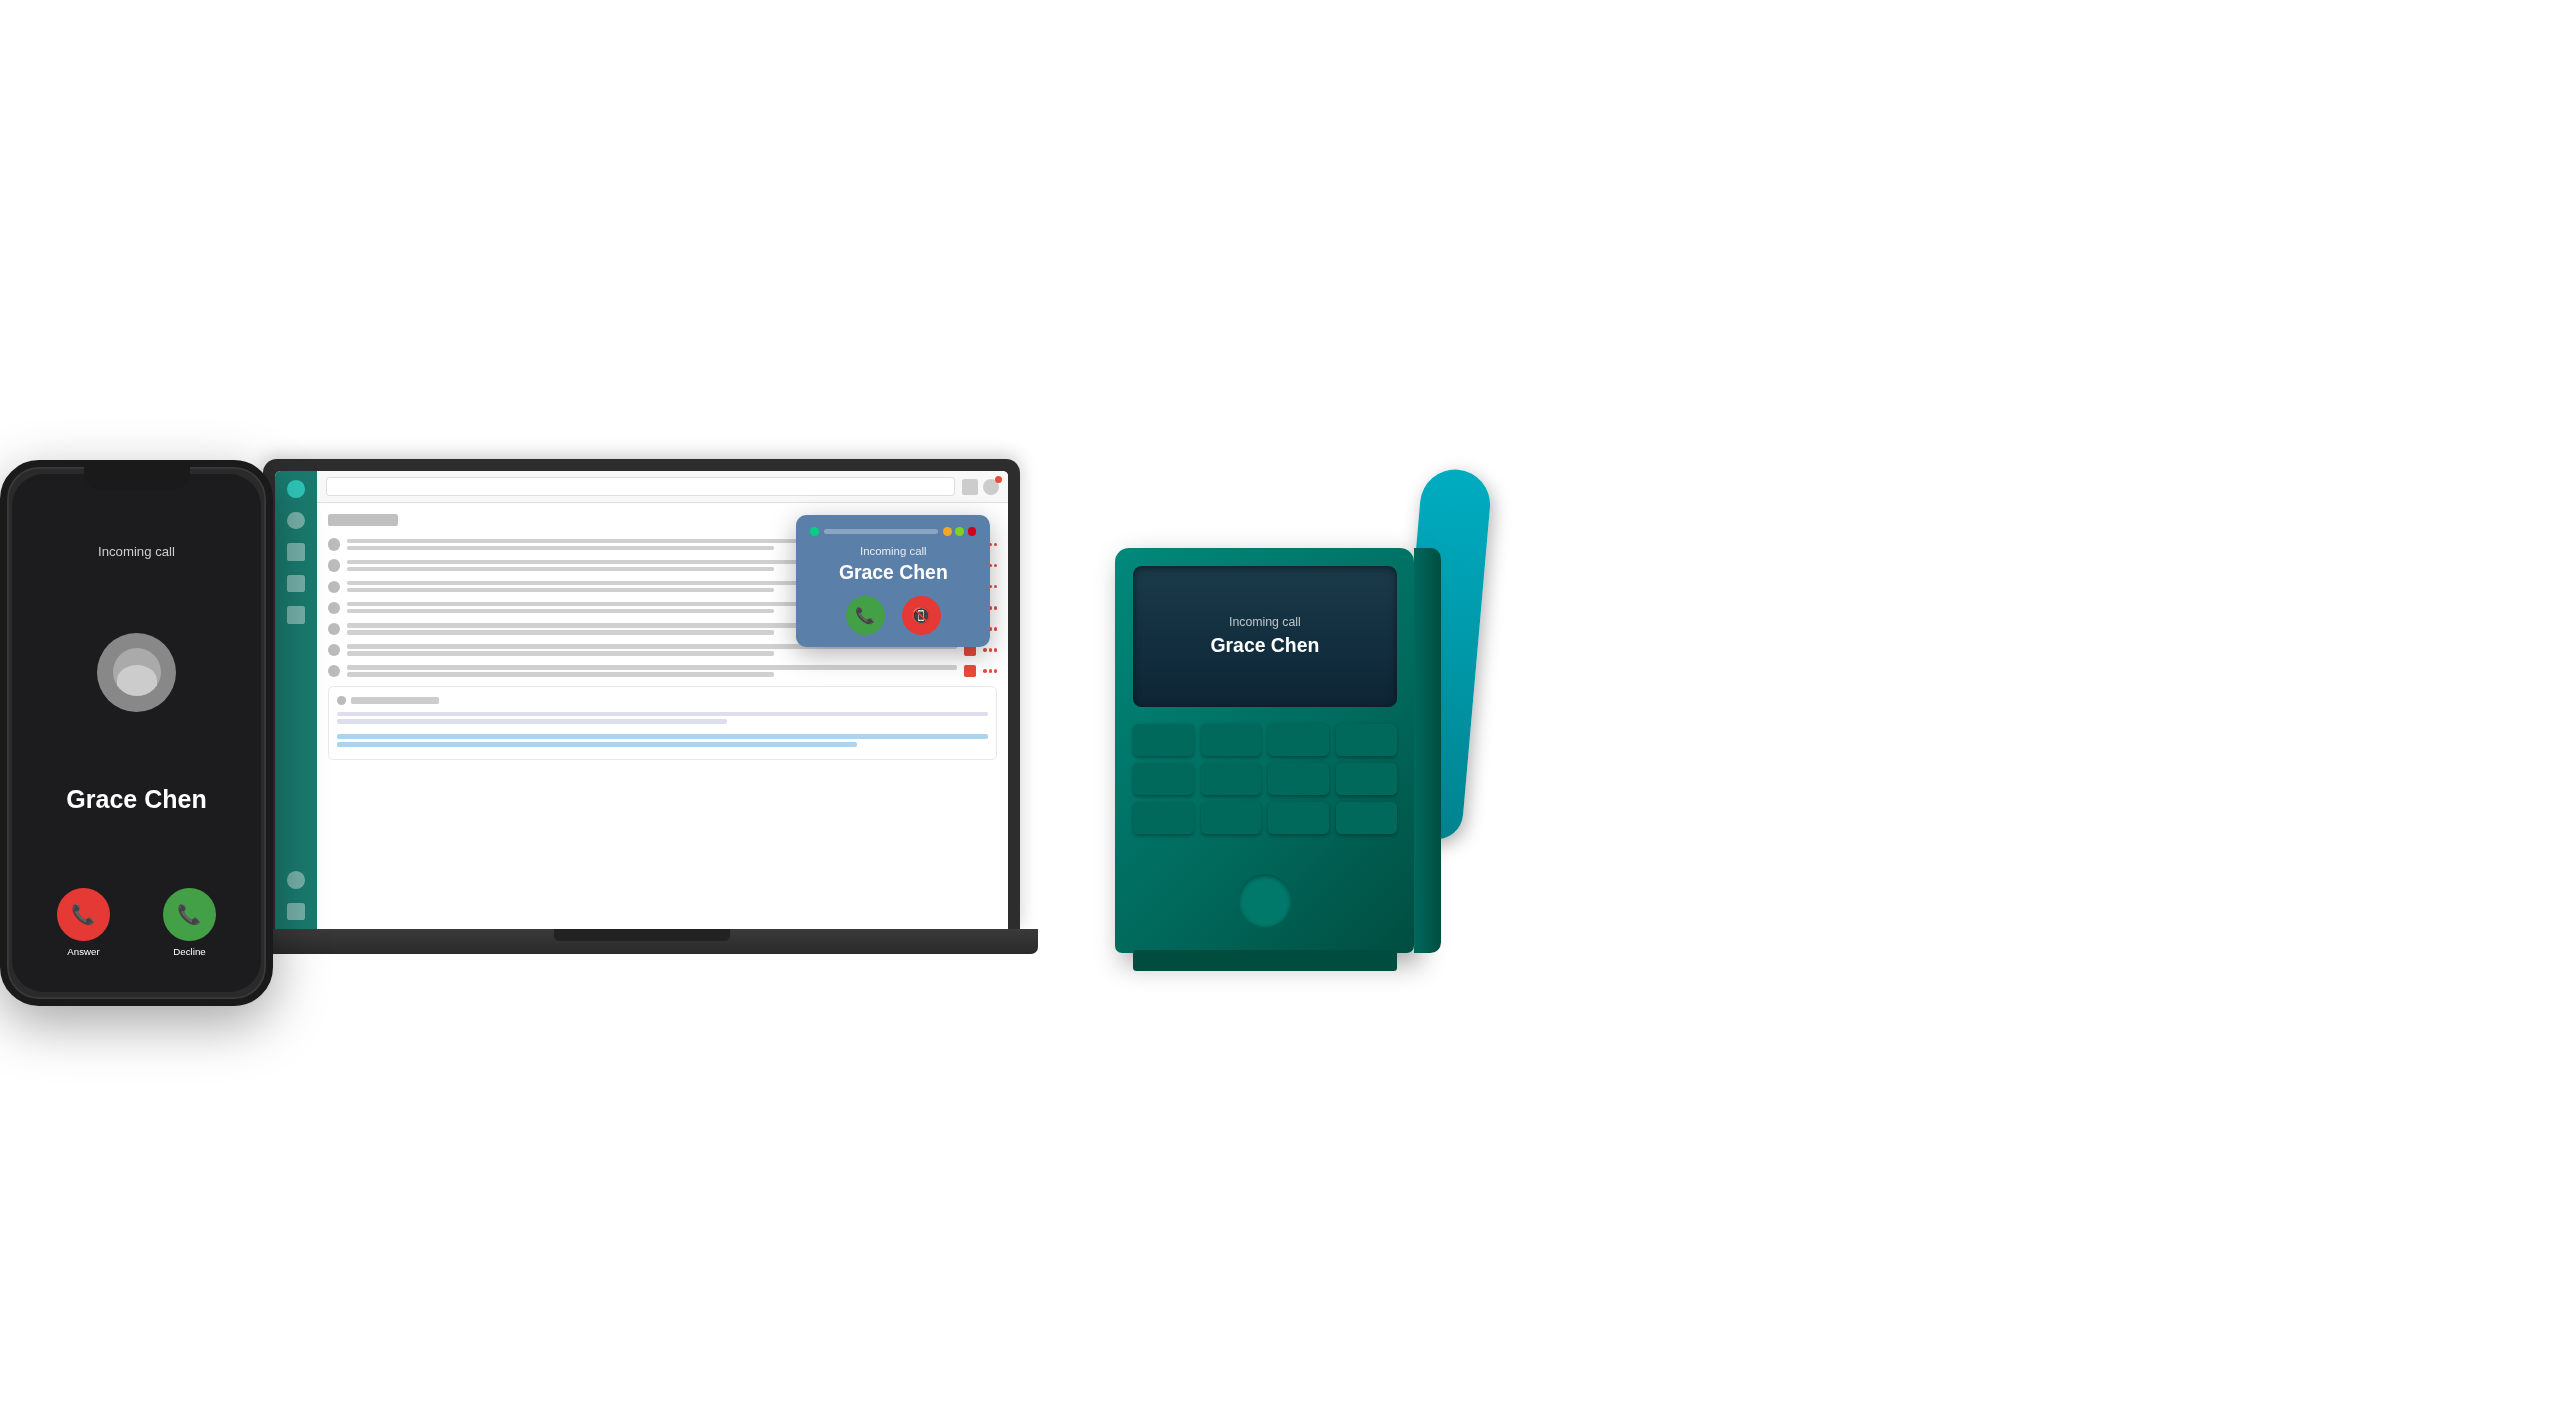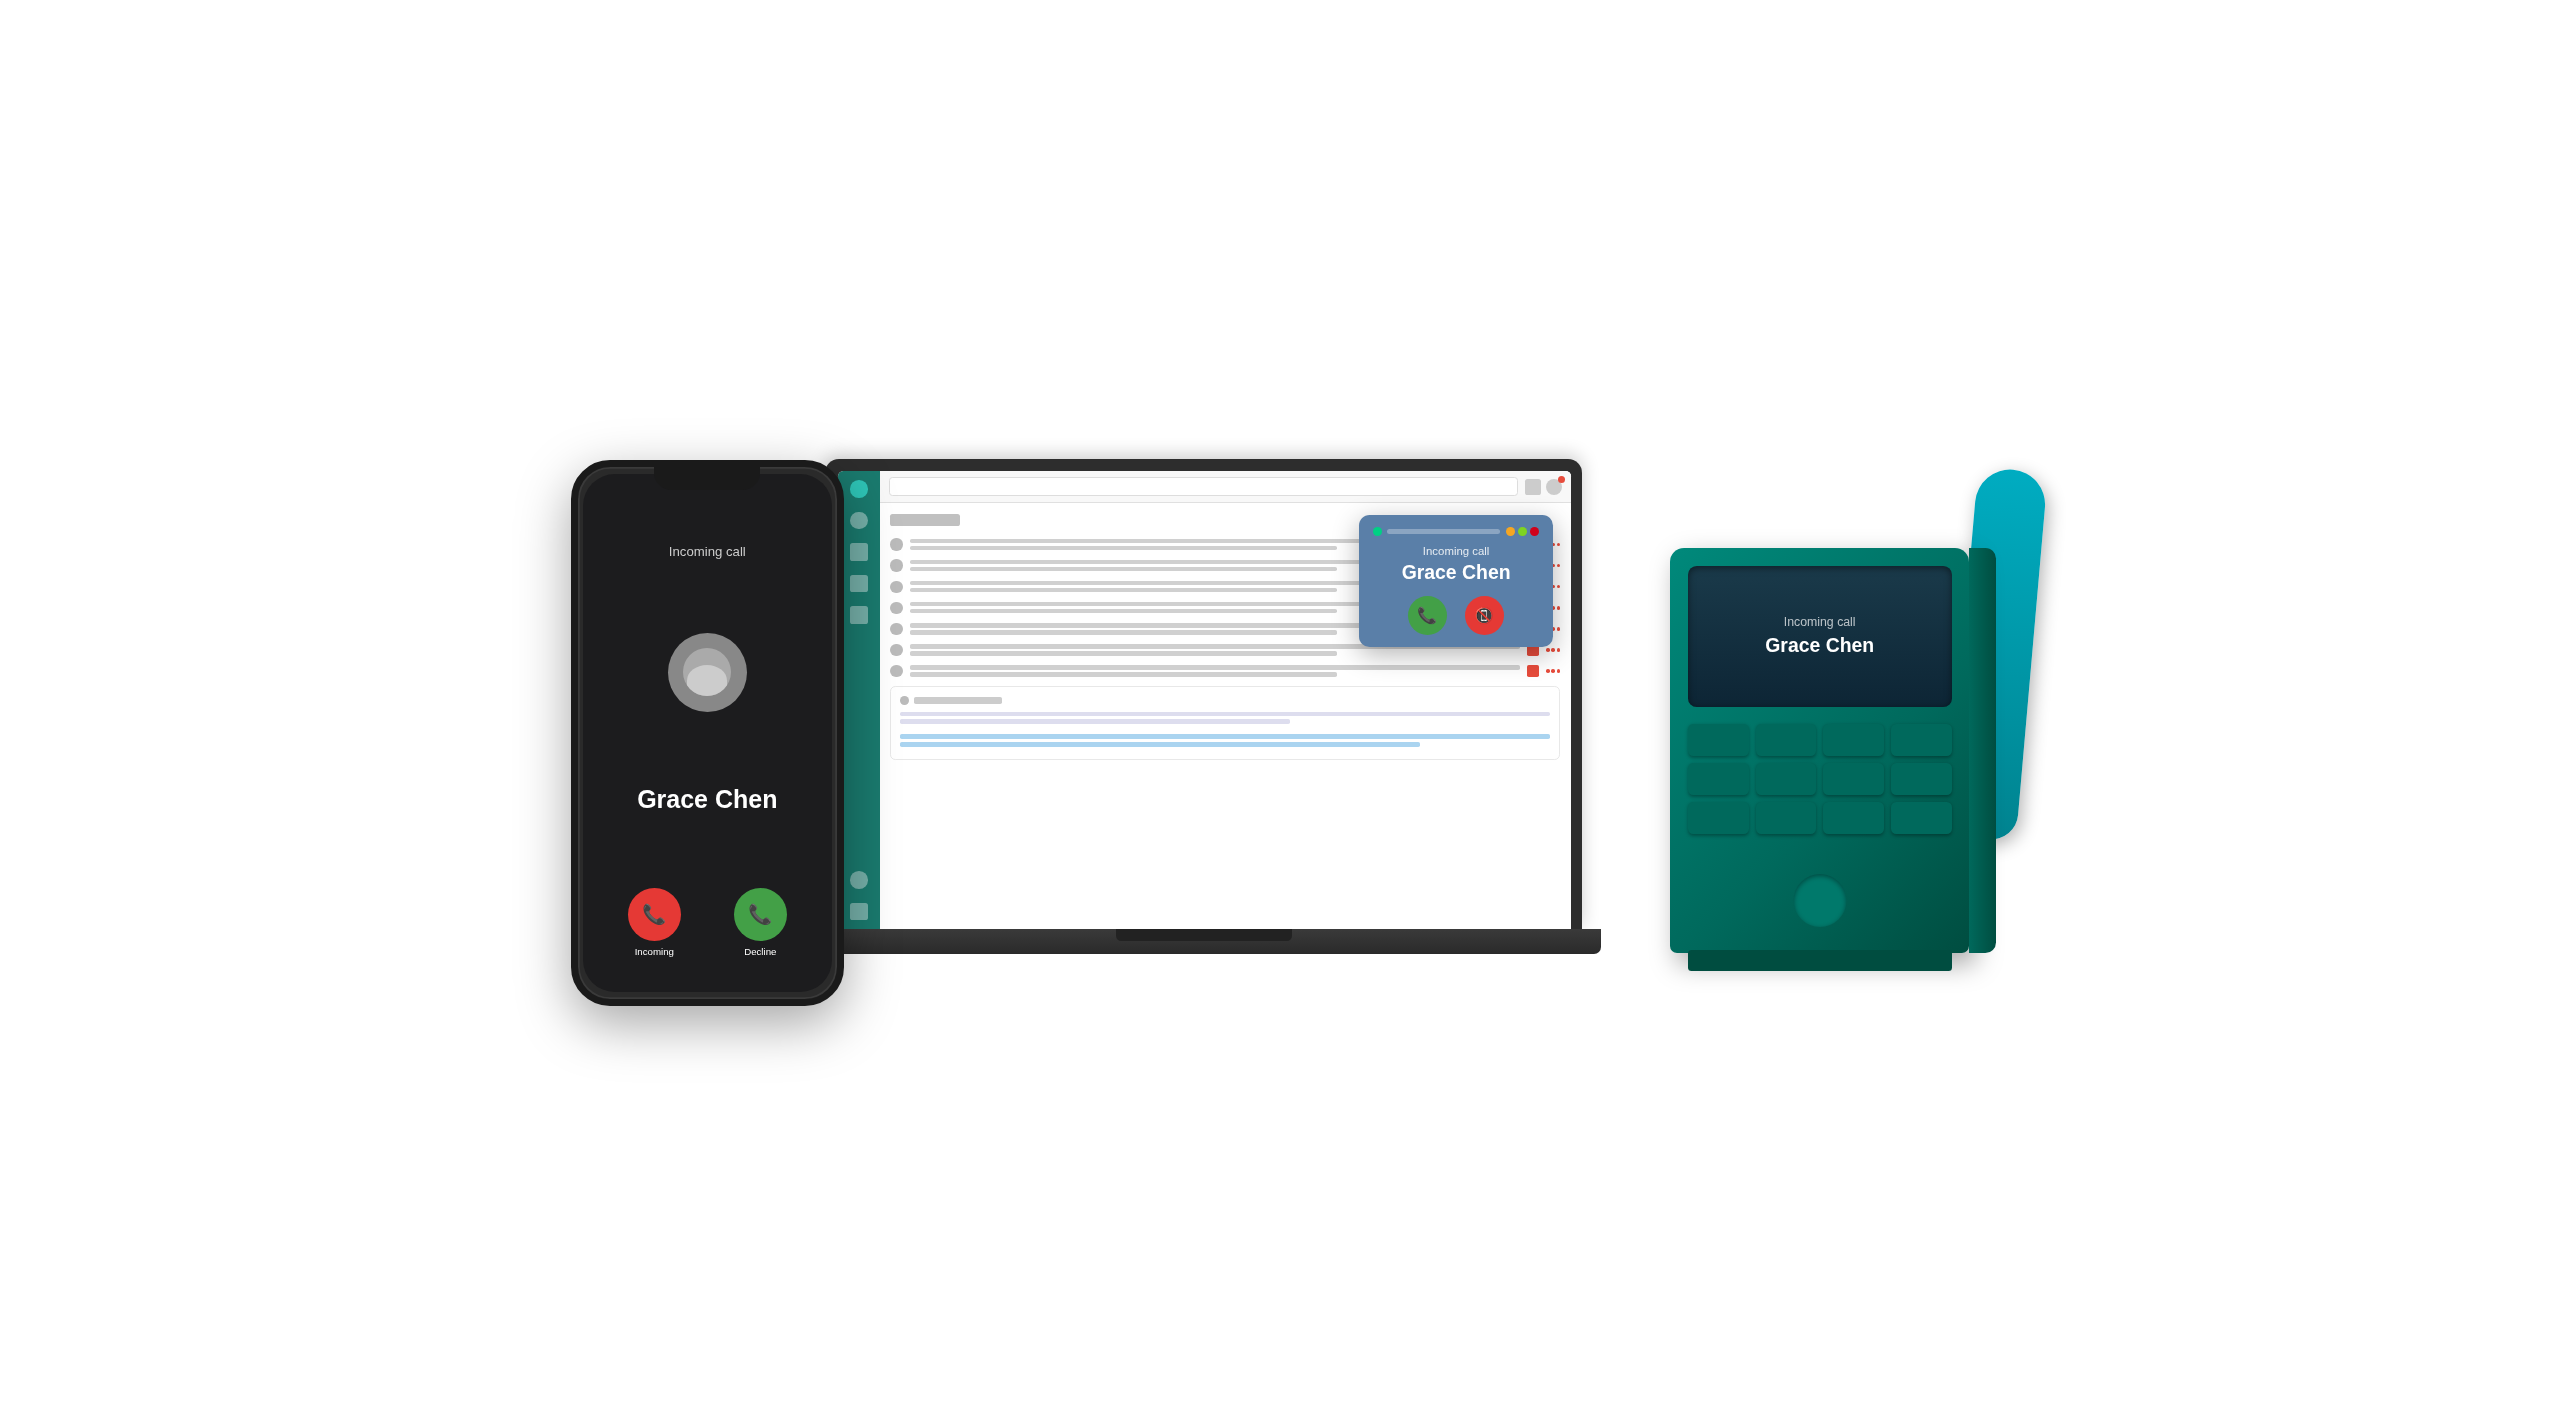--- a/index.html
+++ b/index.html
@@ -11,22 +11,22 @@
       overflow: hidden;
       position: relative;
     }
 
     .scene {
       position: absolute;
       top: 0; left: 0;
       width: 100%; height: 100%;
       display: flex;
       align-items: center;
-      justify-content: center;
-      gap: 8px;
+      justify-content: flex-start;
+      gap: 16px;
     }
 
     
     .smartphone {
       position: relative;
       width: 273px;
       height: 546px;
       background: #2a2a2a;
       border-radius: 39px;
       border: 7px solid #1a1a1a;
@@ -475,21 +475,21 @@
         <div class="phone-avatar-icon">
           <div class="phone-avatar-body"></div>
         </div>
       </div>
       <div class="phone-contact-name">Grace Chen</div>
       <div class="phone-actions">
         <div class="phone-action-btn">
           <div class="phone-btn-circle phone-btn-decline">
             <span class="phone-icon">📞</span>
           </div>
-          <span class="phone-btn-label">Incoming</span>
+          <span class="phone-btn-label">Answer</span>
         </div>
         <div class="phone-action-btn">
           <div class="phone-btn-circle phone-btn-answer">
             <span class="phone-icon">📞</span>
           </div>
           <span class="phone-btn-label">Decline</span>
         </div>
       </div>
     </div>
   </div>

